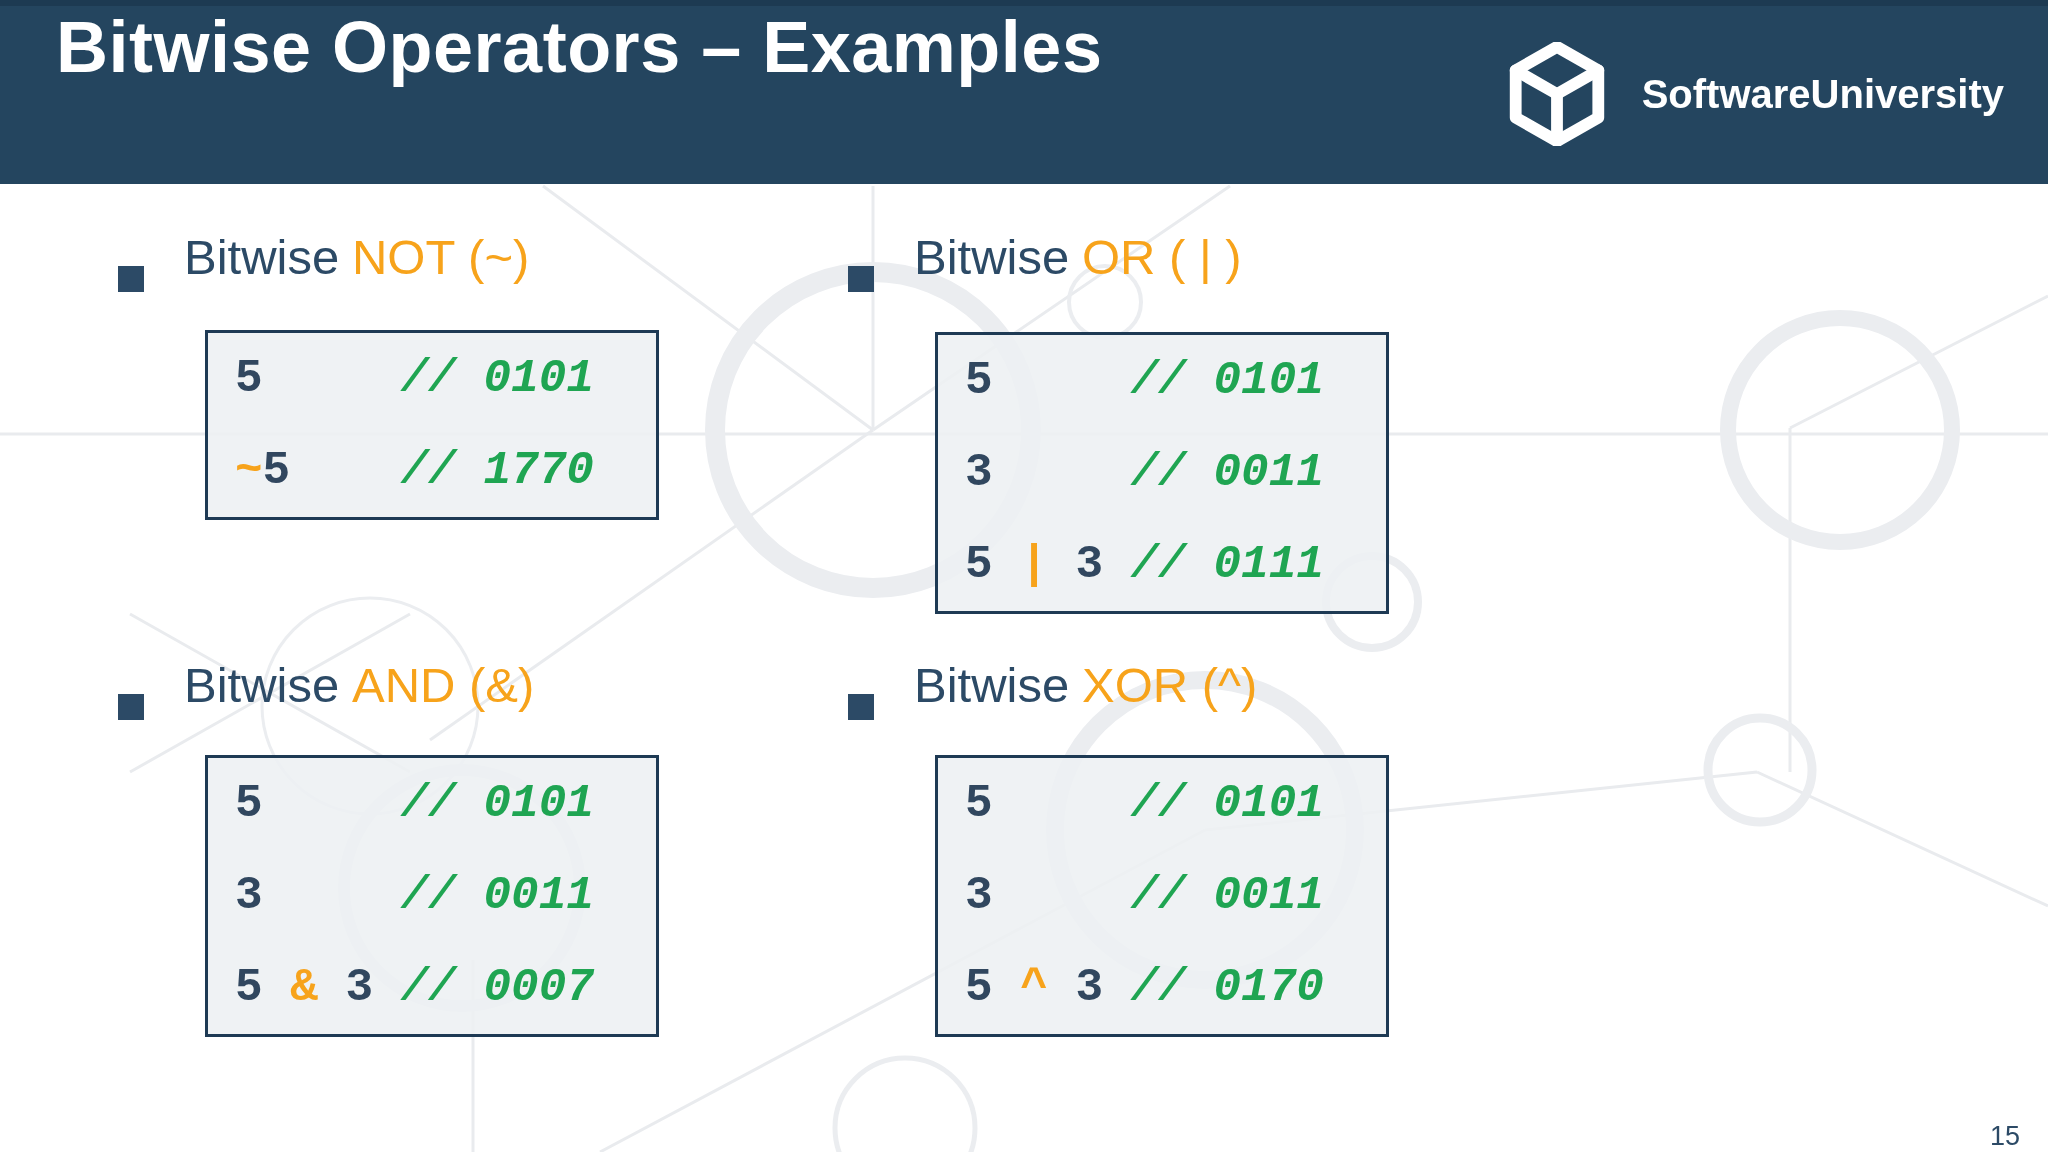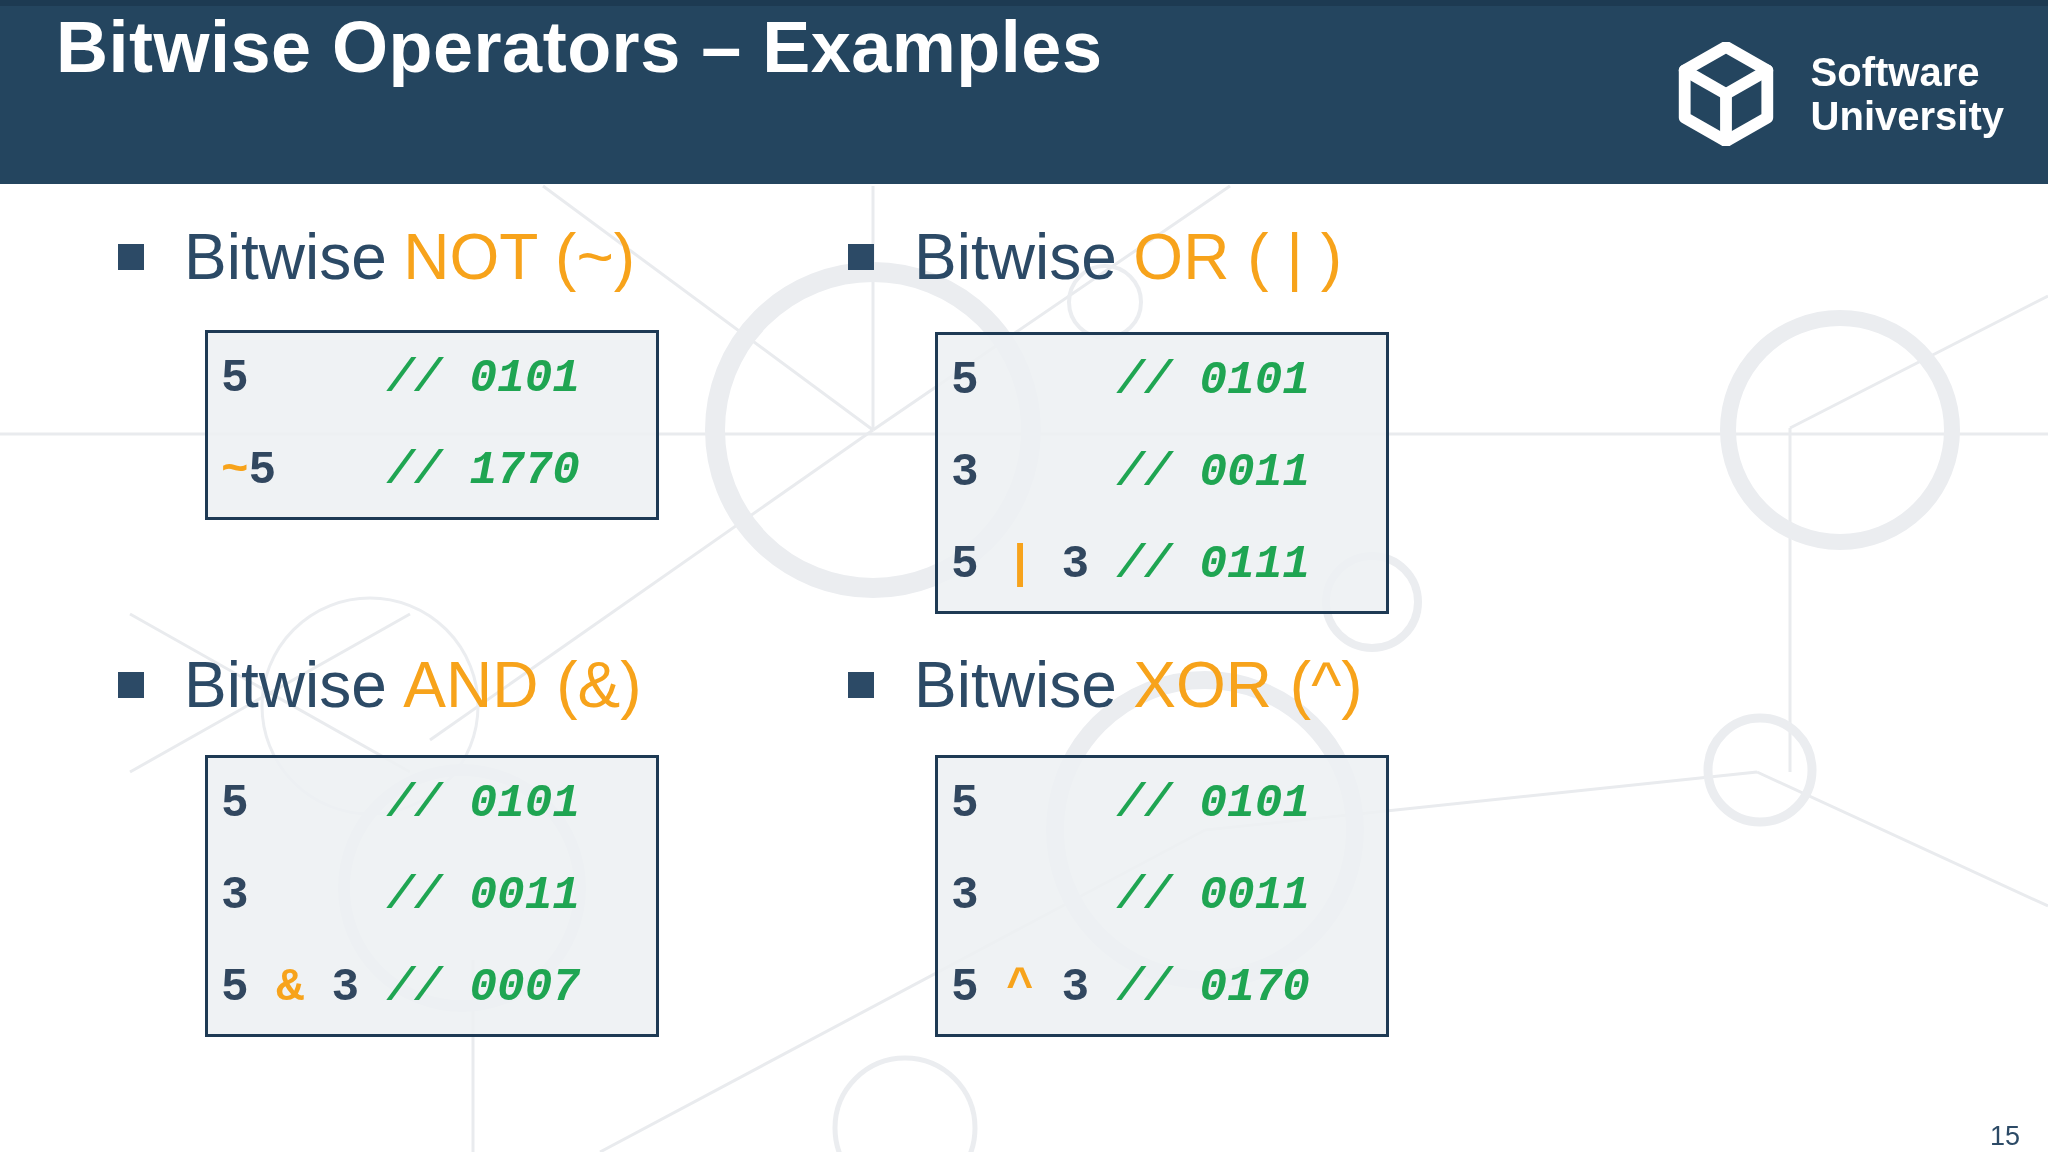--- a/index.html
+++ b/index.html
@@ -25,49 +25,49 @@
     margin:0 0 0 56px;
     color:#ffffff;
     font-size:72px;font-weight:700;letter-spacing:0.5px;
   }
   .logo{
     position:absolute;right:44px;top:36px;
     display:flex;align-items:center;gap:26px;
   }
   .logo-text{
     color:#ffffff;font-weight:700;font-size:40px;line-height:44px;
-    display:flex;flex-direction:column;
+    display:flex;flex-direction:row;
   }
 
   
   .section{position:absolute;z-index:1;}
   .heading{
-    display:flex;align-items:center;
-    font-size:64px;line-height:70px;
+    display:flex;align-items:flex-end;
+    font-size:49px;line-height:70px;
     white-space:nowrap;
   }
   .bullet{
     width:26px;height:26px;
     background:var(--navy-text,#2c4a66);
     margin-right:40px;
     flex:0 0 auto;
   }
   .h-prefix{color:var(--navy-text,#2c4a66);font-weight:400;}
   .h-hl{color:var(--orange,#f7a31b);font-weight:400;margin-left:0.26em;}
 
   .codebox{
     position:absolute;
     width:448px;
     background:rgba(237,240,243,0.88);
     border:3px solid #1e3a54;
     box-sizing:content-box;
   }
   .code-line{
     height:92px;line-height:92px;
-    padding-left:13px;
+    padding-left:27px;
     font-family:"Liberation Mono", monospace;
     font-size:46px;
     white-space:pre;
   }
   .tk-num{color:var(--navy-code,#31475f);font-weight:700;}
   .tk-op{color:var(--orange,#f7a31b);font-weight:700;}
   .tk-sp{color:transparent;}
   .tk-comment{color:var(--green,#1fa552);font-weight:700;font-style:italic;}
 
   .page-num{

